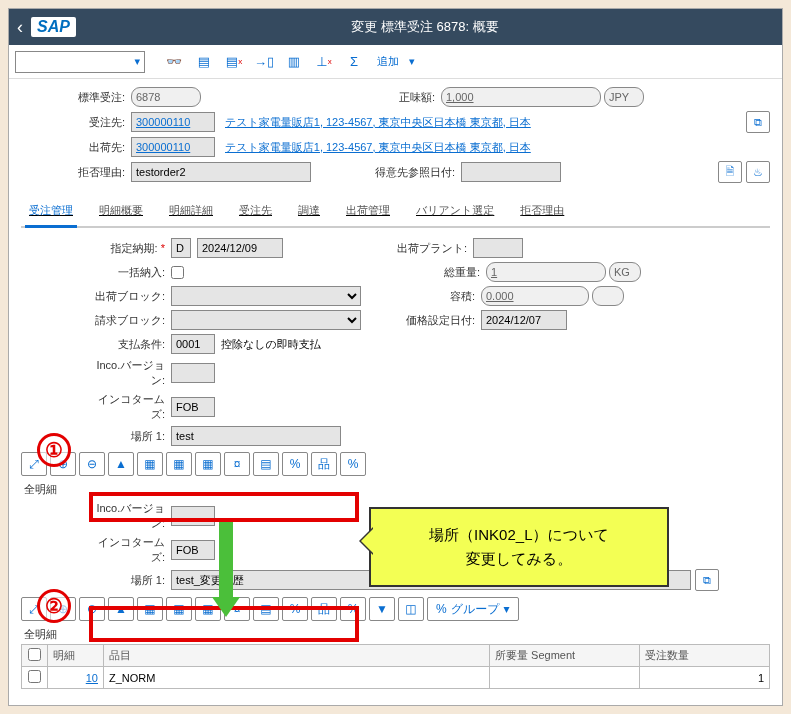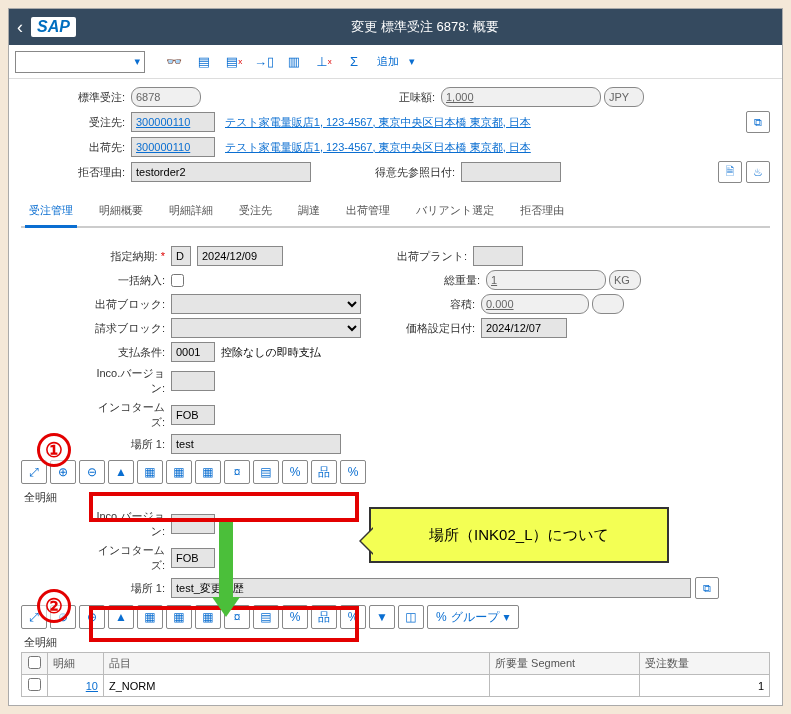--- a/index.html
+++ b/index.html
@@ -20,26 +20,26 @@
   .content { flex:1; overflow:auto; padding: 8px 12px 0 12px; position:relative; }
   .form-row { display:flex; align-items:center; margin-bottom:4px; }
   .lbl { width:110px; text-align:right; padding-right:6px; color:#333; }
   .lbl.req::after { content:" *"; color:#d00; }
   .inp { height:20px; border:1px solid #888; padding:0 4px; font-size:11px; background:#e5e5e5; }
   .inp.ro { background:#f0f0f0; color:#666;border-radius:9px; }
   .inp.ra { text-align:left;text-decoration:underline; }
   .link { color:#0a6ed1; text-decoration:underline; cursor:pointer; }
   .icon-btn-sm{ width:24px; height:22px; border:1px solid #888; display:flex; align-items:center; justify-content:center; color:#0a6ed1; cursor:pointer; border-radius:2px; margin-left:4px;}
 
-  .tabs { display:flex; border-bottom:2px solid #ccc; margin-top:14px; gap:18px; padding:0 4px;}
+  .tabs { display:flex; border-bottom:2px solid #ccc; margin-top:14px; gap:18px; padding:0 4px;text-decoration:underline;}
   .tab { padding:6px 4px 8px; cursor:pointer; color:#555; position:relative; }
   .tab.active { color:#0a6ed1; }
   .tab.active::after{content:""; position:absolute; left:0; right:0; bottom:-2px; height:3px; background:#0a6ed1;}
 
-  .tab-body{ padding:18px 0 4px 0;}
+  .tab-body{ padding:10px 0 4px 0;}
 
   .inline-toolbar{ display:flex; gap:3px; flex-wrap:wrap; margin:6px 0;}
   .itb{ width:26px; height:24px; border:1px solid #888; border-radius:2px; display:flex; align-items:center; justify-content:center; color:#0a6ed1; cursor:pointer; font-size:12px; background:#fff;}
   .itb.group{ width:auto; padding:0 8px; gap:4px; }
 
   .sect-lbl{ font-size:11px; color:#333; margin:3px 0 2px 3px;}
 
   .table{ width:100%; border-collapse:collapse; table-layout:fixed;}
   .table th,.table td{ border:1px solid #bbb; padding:3px 5px; font-size:11px; font-weight:normal; text-align:left; background:#fff;}
   .table th{ background:#f5f5f5; color:#555;margin-left:17px;}
@@ -270,18 +270,19 @@
       <div class="anno-num" style="top:510px; left:28px;">②</div>
 
       <div class="anno-box" style="top:413px; left:80px; width:270px; height:30px;"></div>
       <div class="anno-box" style="top:527px; left:80px; width:270px; height:36px;"></div>
 
       <div class="arrow-stem" style="top:443px; left:210px; height:78px;"></div>
       <div class="arrow-head" style="top:518px; left:203px;"></div>
 
       <div class="callout" style="top:428px; left:360px; width:300px;">
         <div>場所（INK02_L）について</div>
+        <div>変更してみる。</div>
       </div>
 
     </div>
 
   </div>
 </div>
 
 </body></html>

